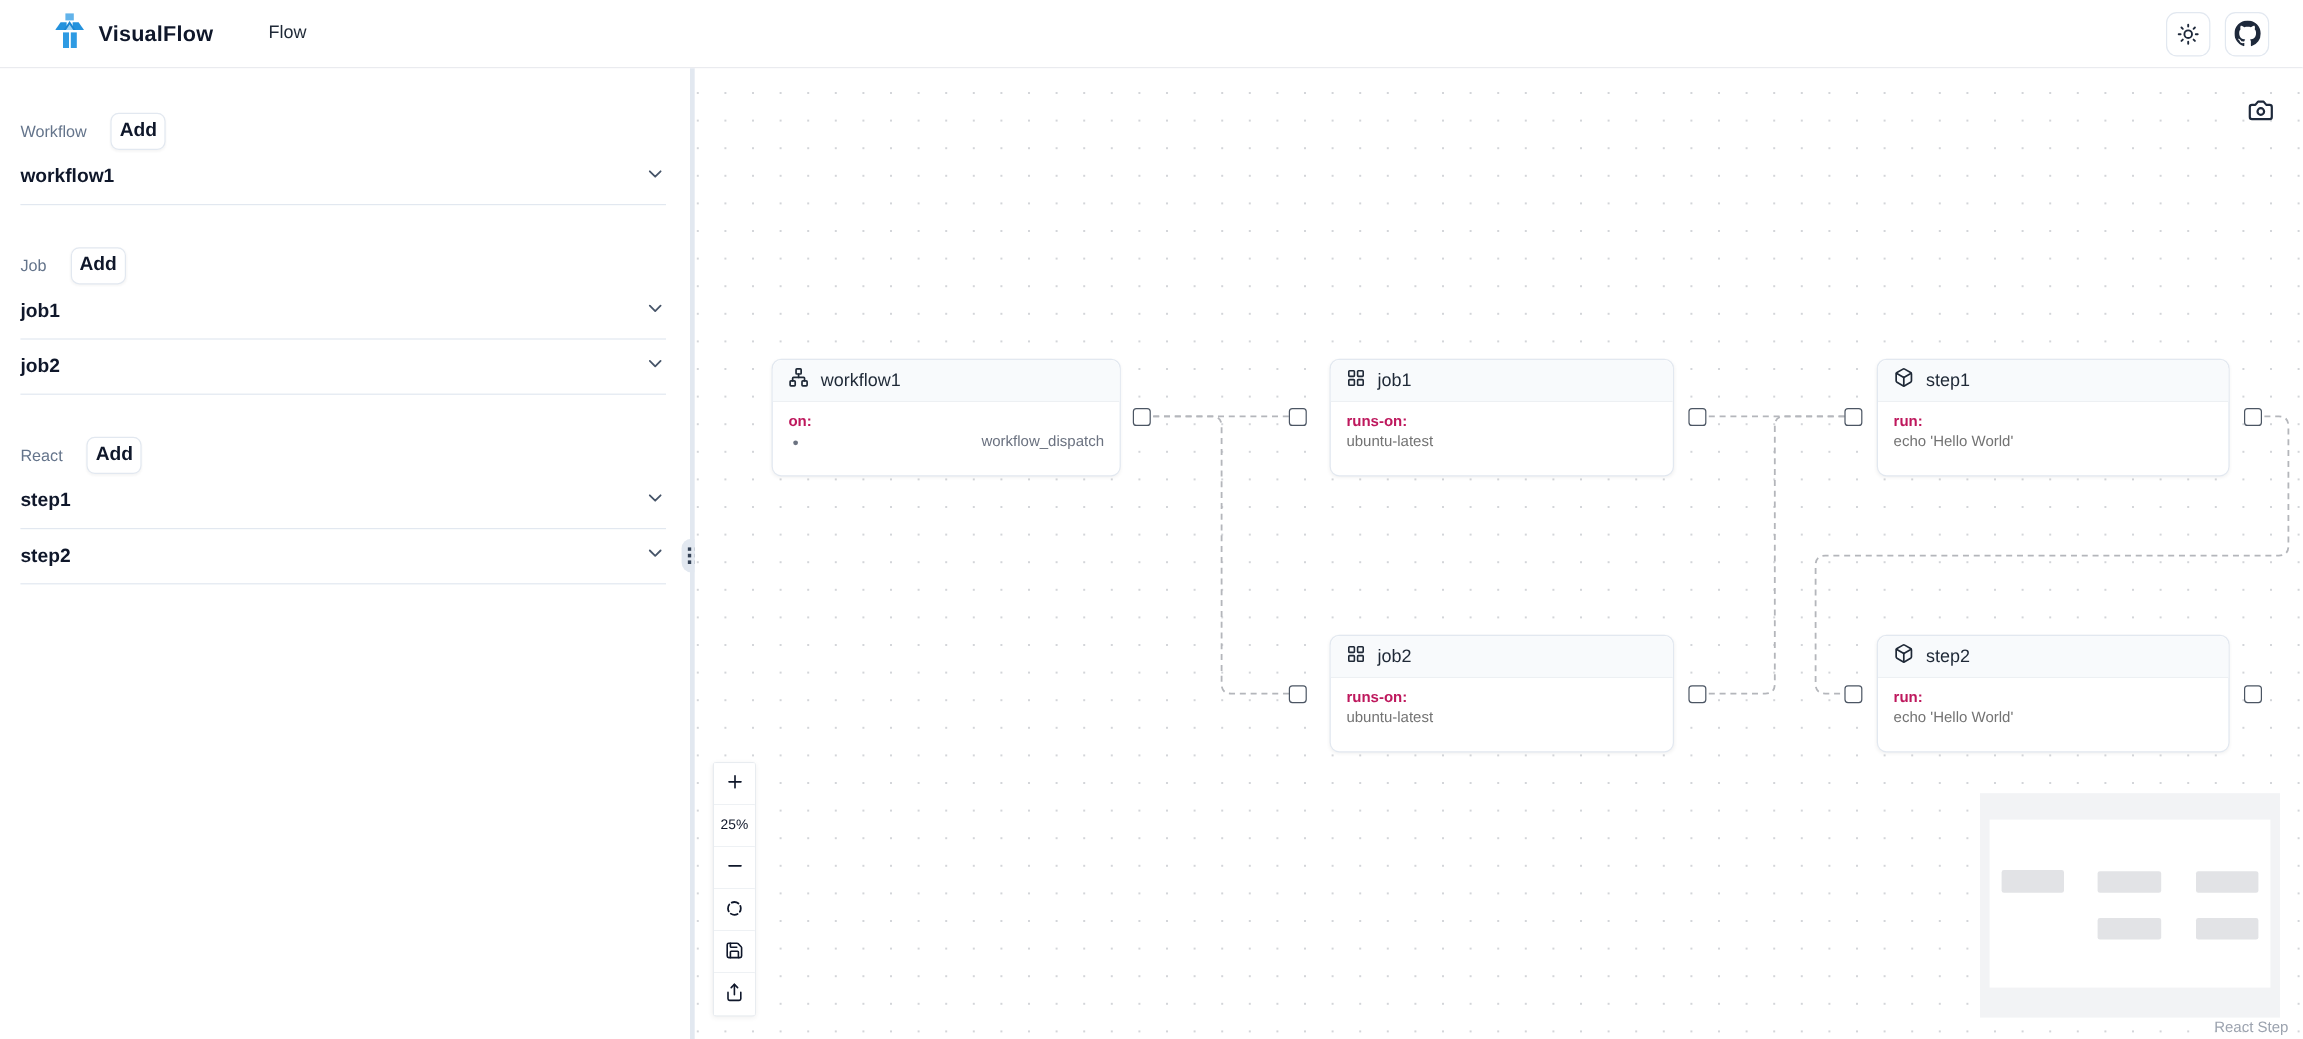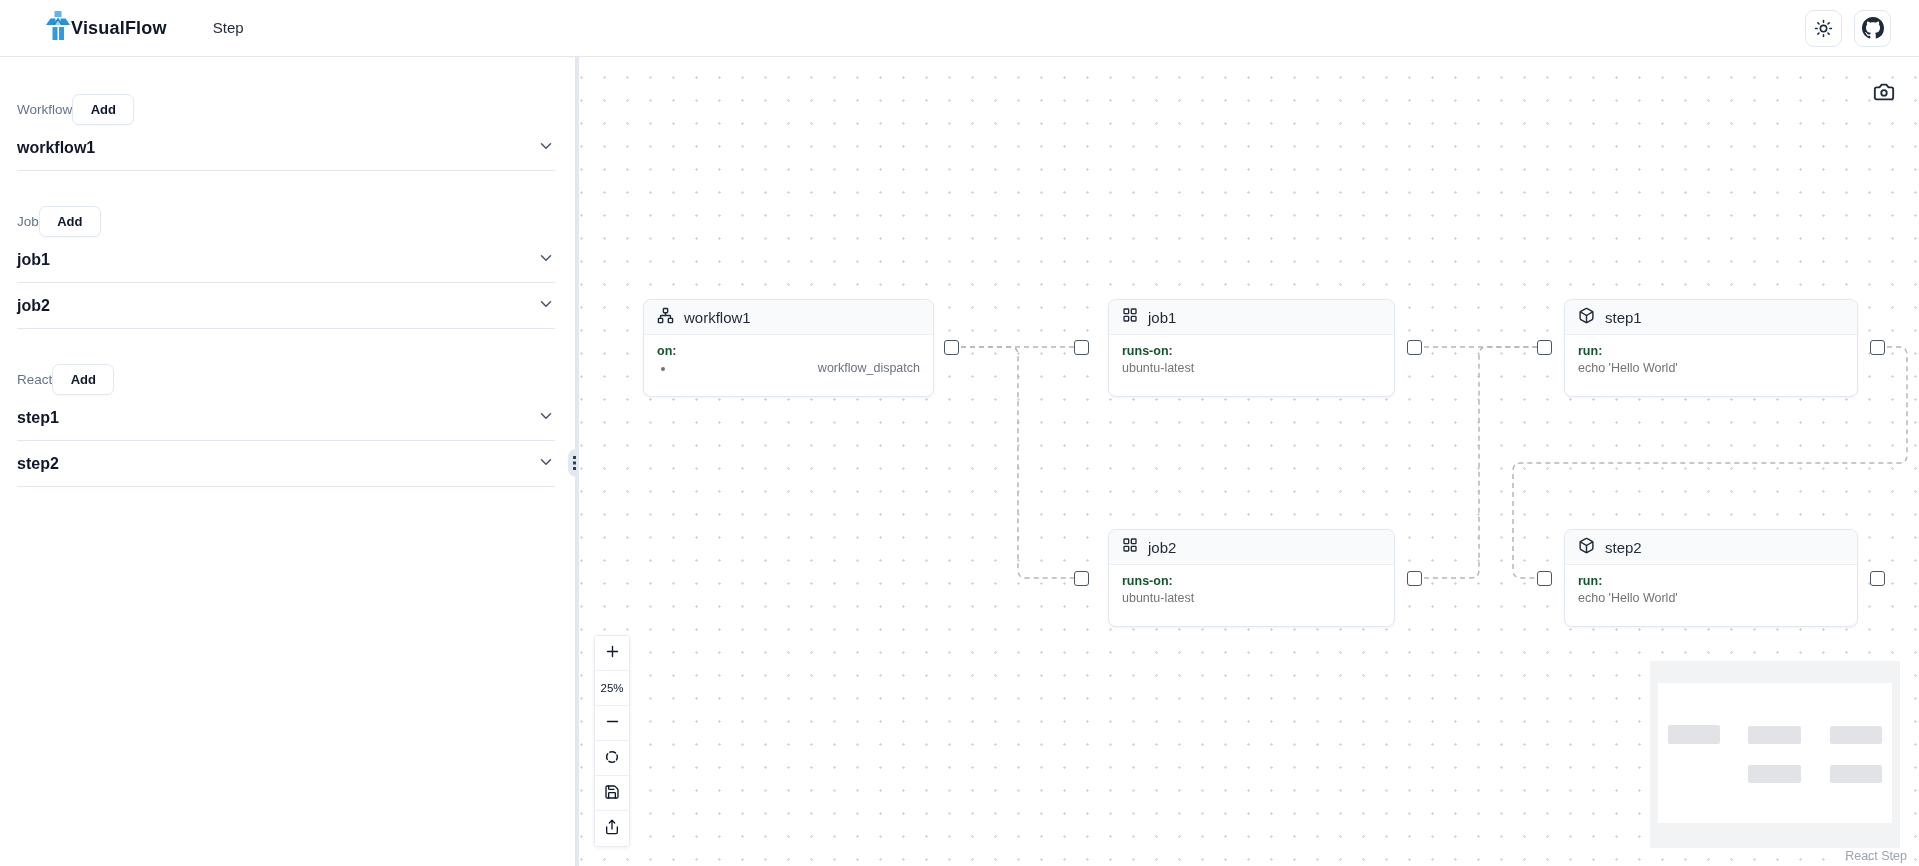--- a/index.html
+++ b/index.html
@@ -3,61 +3,61 @@
 <meta charset="utf-8">
 <style>
   * { margin:0; padding:0; box-sizing:border-box; }
   html,body { width:1919px; height:866px; overflow:hidden; background:#fff;
     font-family:"Liberation Sans", sans-serif; color:#0f172a; }
 
   
   .navbar { height:57px; display:flex; align-items:center; justify-content:space-between;
     padding:0 28px 0 46px; border-bottom:1px solid #e5e7eb; background:#fff; }
   .nav-left { display:flex; align-items:center; gap:46px; }
-  .brand { display:flex; align-items:center; gap:1px; }
+  .brand { display:flex; align-items:center; gap:12px; }
   .brand-title { font-size:18px; font-weight:700; color:#0f172a; letter-spacing:.2px; }
   .menu-item { font-size:15px; color:#1f2937; cursor:pointer; }
   .nav-right { display:flex; align-items:center; gap:12px; }
   .icon-btn { width:37px; height:37px; border:1px solid #e2e8f0; border-radius:9px;
     background:#fff; display:flex; align-items:center; justify-content:center; cursor:pointer; }
   .icon-btn svg { display:block; }
 
   
   .main { display:flex; height:809px; }
   .sidebar { width:575px; background:#fff; padding:0 20px 0 17px; }
   .resizer { width:4px; background:#e2e8f0; position:relative; }
   .grip { position:absolute; left:-7px; top:392px; width:18px; height:28px;
     background:#e2e8f0; border-radius:8px; display:flex; align-items:center;
     justify-content:center; cursor:col-resize; }
 
   .section { margin-top:34px; }
   .section:first-child { margin-top:36px; }
   .section-header { display:flex; align-items:center; justify-content:flex-start; height:32px; }
   .section-label { font-size:13.5px; color:#64748b; }
-  .add-btn { width:62px; height:31px; border:1px solid #e2e8f0; border-radius:7px;
-    background:#fff; font-family:inherit; font-size:13px; font-weight:700; color:#0f172a;
-    cursor:pointer; box-shadow:0 1px 2px rgba(0,0,0,.04); }
+  .add-btn { width:46px; height:31px; border:1px solid #e2e8f0; border-radius:7px;
+    background:#fff; font-family:inherit; font-size:16px; font-weight:700; color:#0f172a;
+    cursor:pointer; box-shadow:0 1px 2px rgba(0,0,0,.04);margin-left:20px; }
   .item { height:46px; display:flex; align-items:center; justify-content:space-between;
     border-bottom:1px solid #e2e8f0; cursor:pointer; }
   .item-name { font-size:16px; font-weight:700; color:#0f172a; }
 
   
   .canvas { position:relative; flex:1; background:#fff; overflow:hidden;
     background-image:radial-gradient(circle, #d3d5d9 1.1px, transparent 1.1px);
     background-size:23px 23px; background-position:14px 9px; }
   .edges { position:absolute; inset:0; }
   .edges path { fill:none; stroke:#b4b6bb; stroke-width:1.5; stroke-dasharray:5 4; }
 
   .node { position:absolute; background:#fff; border:1px solid #e2e8f0; border-radius:8px;
     box-shadow:0 1px 3px rgba(0,0,0,.05); }
   .node-header { display:flex; align-items:center; gap:10px; height:35px; padding:0 13px;
     background:#f8fafc; border-bottom:1px solid #edf0f3; border-radius:8px 8px 0 0; }
   .node-title { font-size:15px; color:#1f2937; }
   .node-body { padding:9px 13px; }
-  .field-label { font-size:12.5px; font-weight:700; color:#14532d; }
+  .field-label { font-size:12.5px; font-weight:700; color:#be185d; }
   .field-value { font-size:12.5px; color:#737373; margin-top:3px; }
   .bullet-list { list-style:disc; padding-left:18px; margin-top:3px; color:#9aa1ab;text-align:right; }
   .bullet-list li { font-size:12.5px; color:#6b7280; }
 
   .handle { position:absolute; width:15px; height:15px; background:#fff;
     border:1.8px solid #4b5563; border-radius:3px; }
 
   .camera-btn { position:absolute; top:24px; right:24px; background:transparent;
     border:none; cursor:pointer; }
 
@@ -90,21 +90,21 @@
           <polygon points="24,14 19.5,7.5 14.5,7.5 14.5,14" fill="#2492dd"></polygon>
           <polygon points="12,6.5 17,14 7,14" fill="#1b86d3"></polygon>
           <polygon points="12,9.5 15,14 9,14" fill="#9ed2f2"></polygon>
           <rect x="6.5" y="16" width="5" height="13" fill="#2e9be3"></rect>
           <rect x="13" y="16" width="5" height="13" fill="#2e9be3"></rect>
         </svg>
       </span>
       <span class="brand-title">VisualFlow</span>
     </div>
     <nav>
-      <span class="menu-item">Step</span>
+      <span class="menu-item">Flow</span>
     </nav>
   </div>
   <div class="nav-right">
     <button class="icon-btn">
       <span>
         <svg width="19" height="19" viewBox="0 0 24 24" fill="none" stroke="#1e293b" stroke-width="2" stroke-linecap="round">
           <circle cx="12" cy="12" r="4"></circle>
           <path d="M12 2v2M12 20v2M4.93 4.93l1.41 1.41M17.66 17.66l1.41 1.41M2 12h2M20 12h2M4.93 19.07l1.41-1.41M17.66 6.34l1.41-1.41"></path>
         </svg>
       </span>

